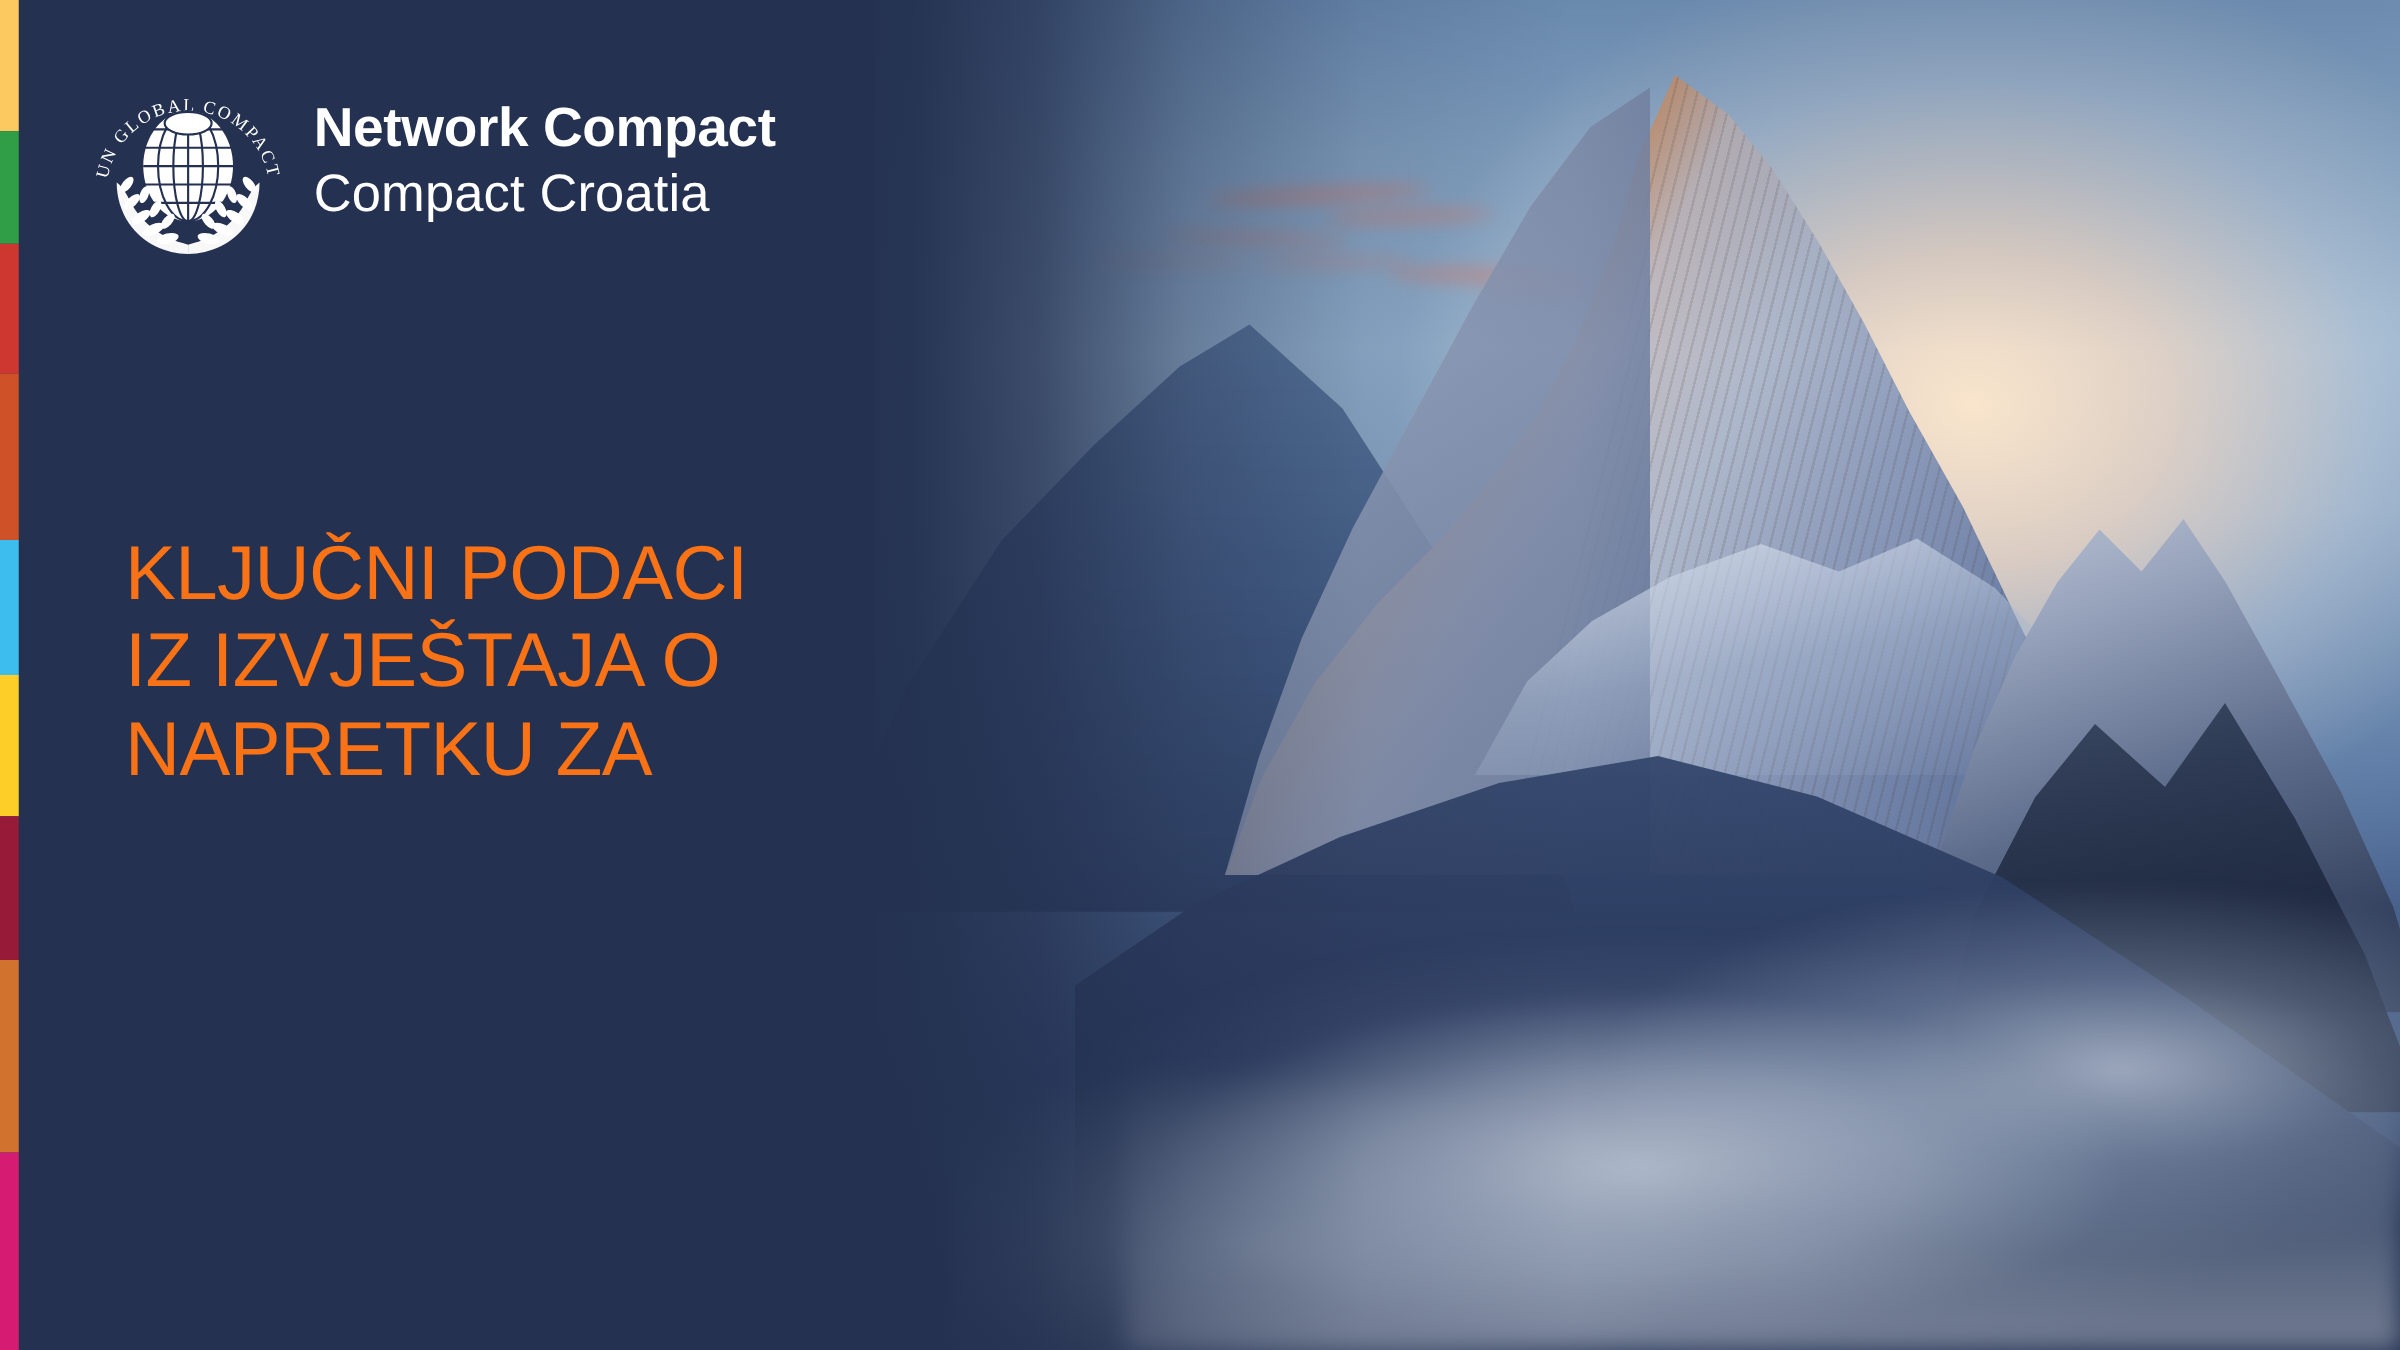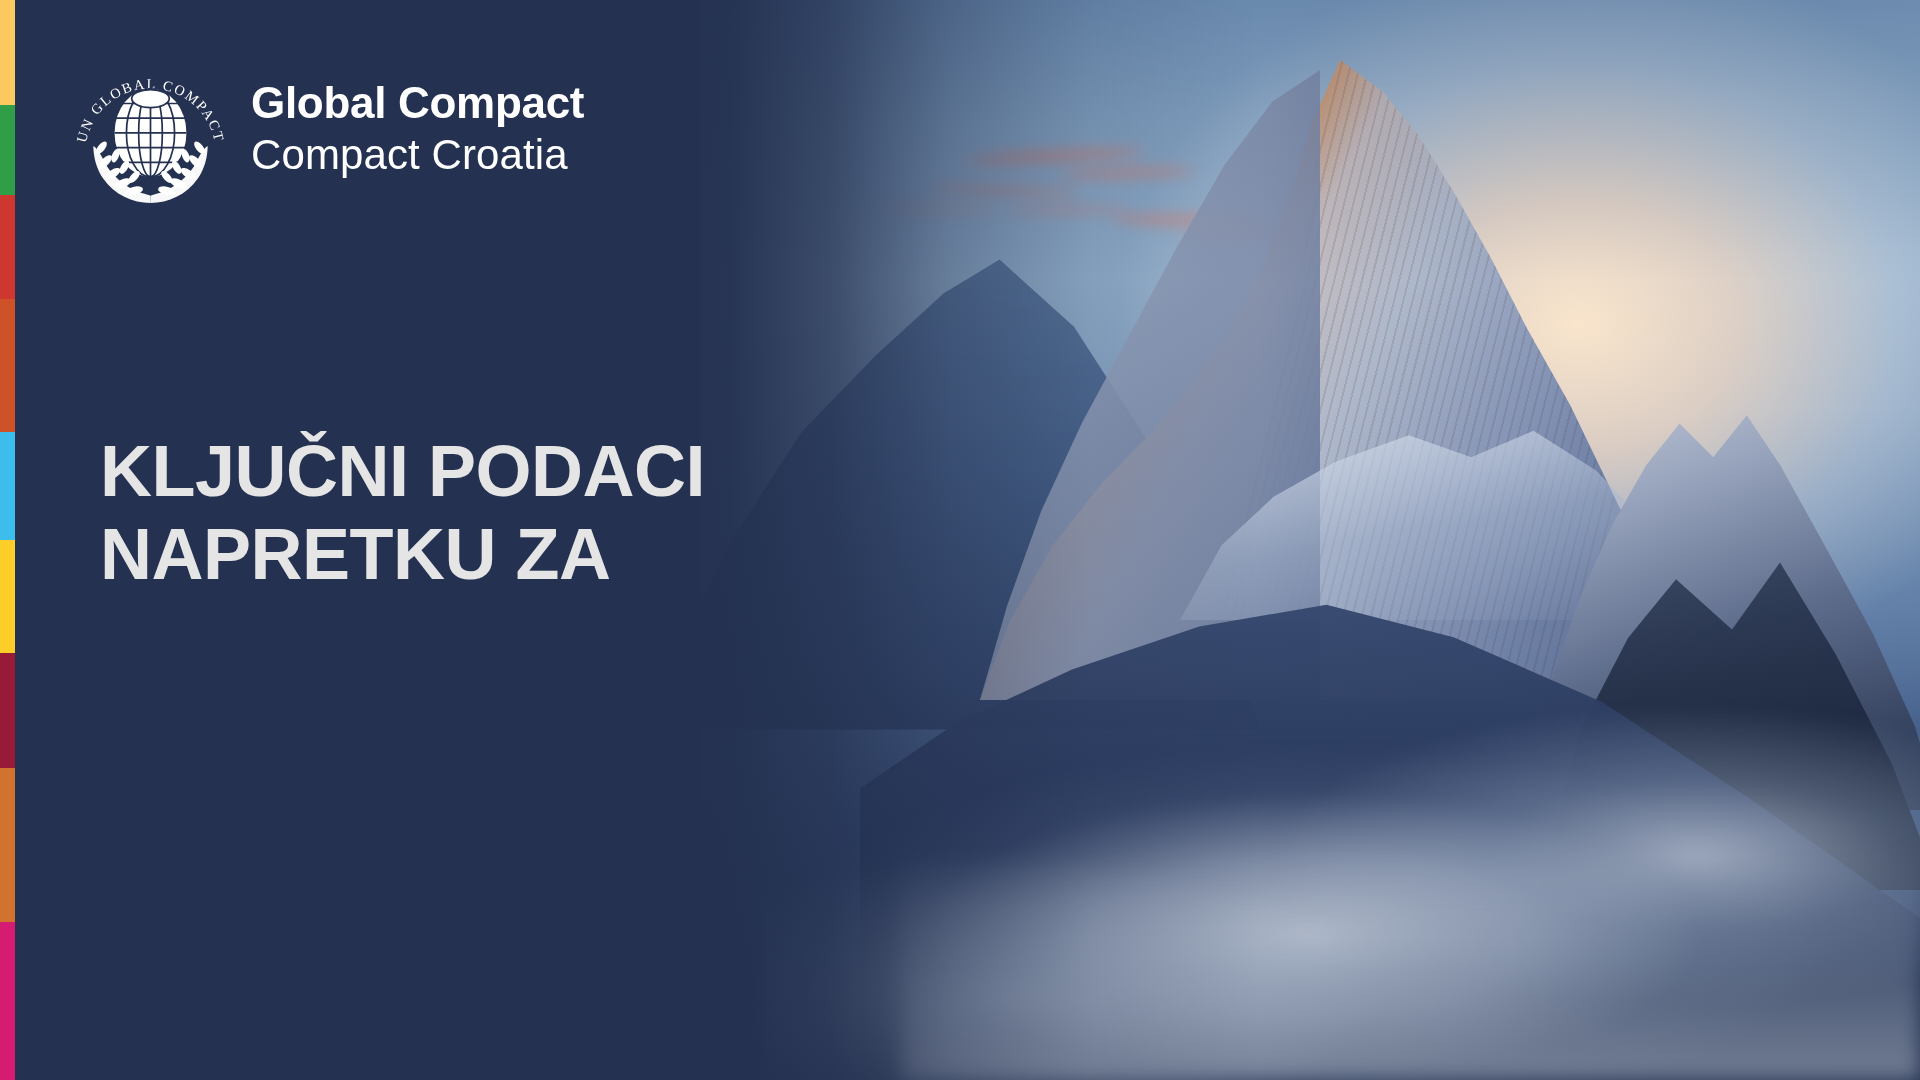--- a/index.html
+++ b/index.html
@@ -234,23 +234,23 @@
     white-space: nowrap;
   }
 
   
   .headline {
     position: absolute;
     left: 100px;
     top: 382px;
     width: 830px;
     z-index: 8;
-    color: #e5e5e5;
-    font-size: 72px;
-    font-weight: 700;
+    color: #f97316;
+    font-size: 61px;
+    font-weight: 400;
     line-height: 1.155;
     letter-spacing: -0.5px;
     text-transform: uppercase;
   }
   .headline .hl-line { display: block; white-space: nowrap; }
 </style>
 </head>
 <body>
 
 <div id="slide">
@@ -347,23 +347,24 @@
           <ellipse cx="134" cy="166" rx="11" ry="5" transform="rotate(24 134 166)"></ellipse>
           <ellipse cx="120" cy="175" rx="11" ry="5" transform="rotate(14 120 175)"></ellipse>
           <ellipse cx="143" cy="132" rx="8.6" ry="4.2" transform="rotate(70 143 132)"></ellipse>
           <ellipse cx="132" cy="146" rx="9" ry="4.3" transform="rotate(60 132 146)"></ellipse>
           <ellipse cx="120" cy="158" rx="9" ry="4.3" transform="rotate(48 120 158)"></ellipse>
         </g>
       </g>
     </svg>
 
     <div class="logo-words">
-      <span class="logo-line1">Global Compact</span>
+      <span class="logo-line1">Network Compact</span>
       <span class="logo-line2">Compact Croatia</span>
     </div>
   </div>
 
   <h1 class="headline" id="headline">
       <span class="hl-line">KLJUČNI PODACI</span>
+      <span class="hl-line">IZ IZVJEŠTAJA O</span>
       <span class="hl-line">NAPRETKU ZA</span>
     </h1>
 
 </div>
 
 </body></html>

